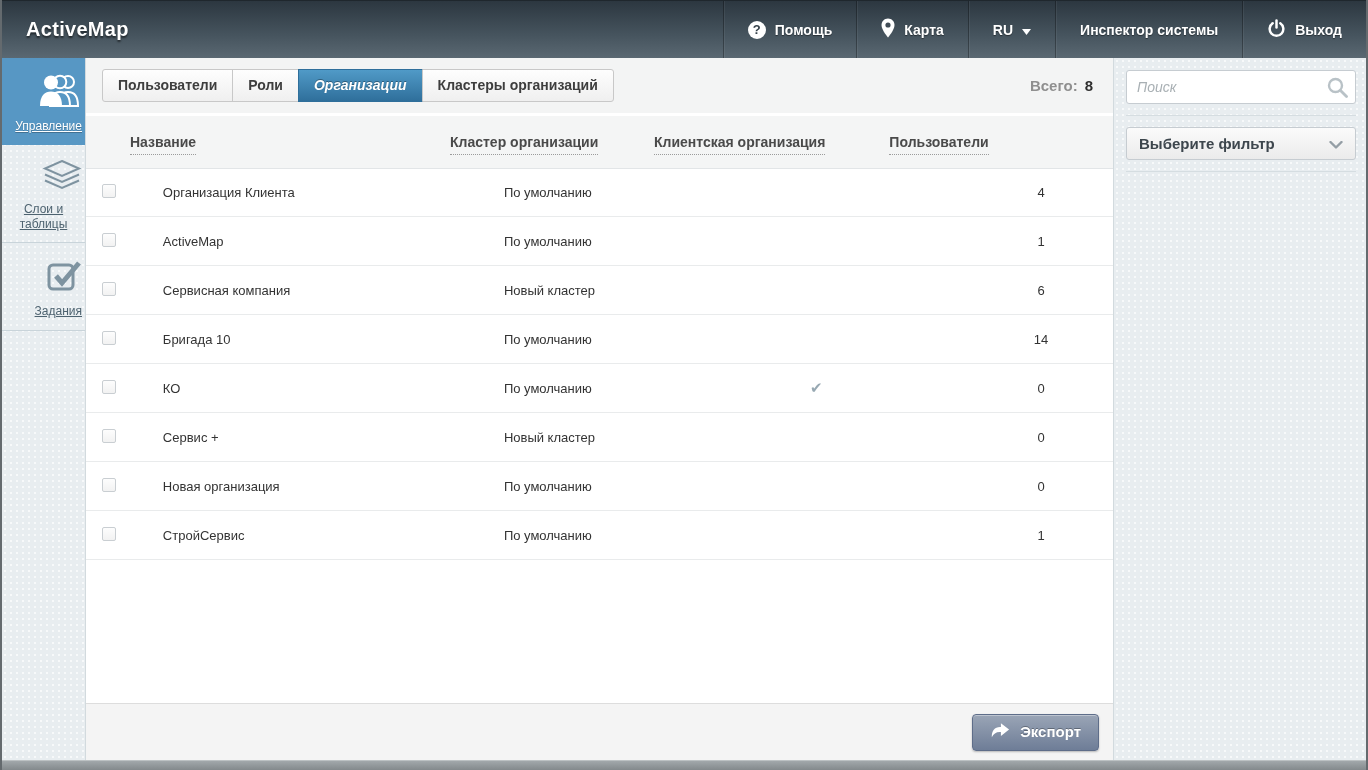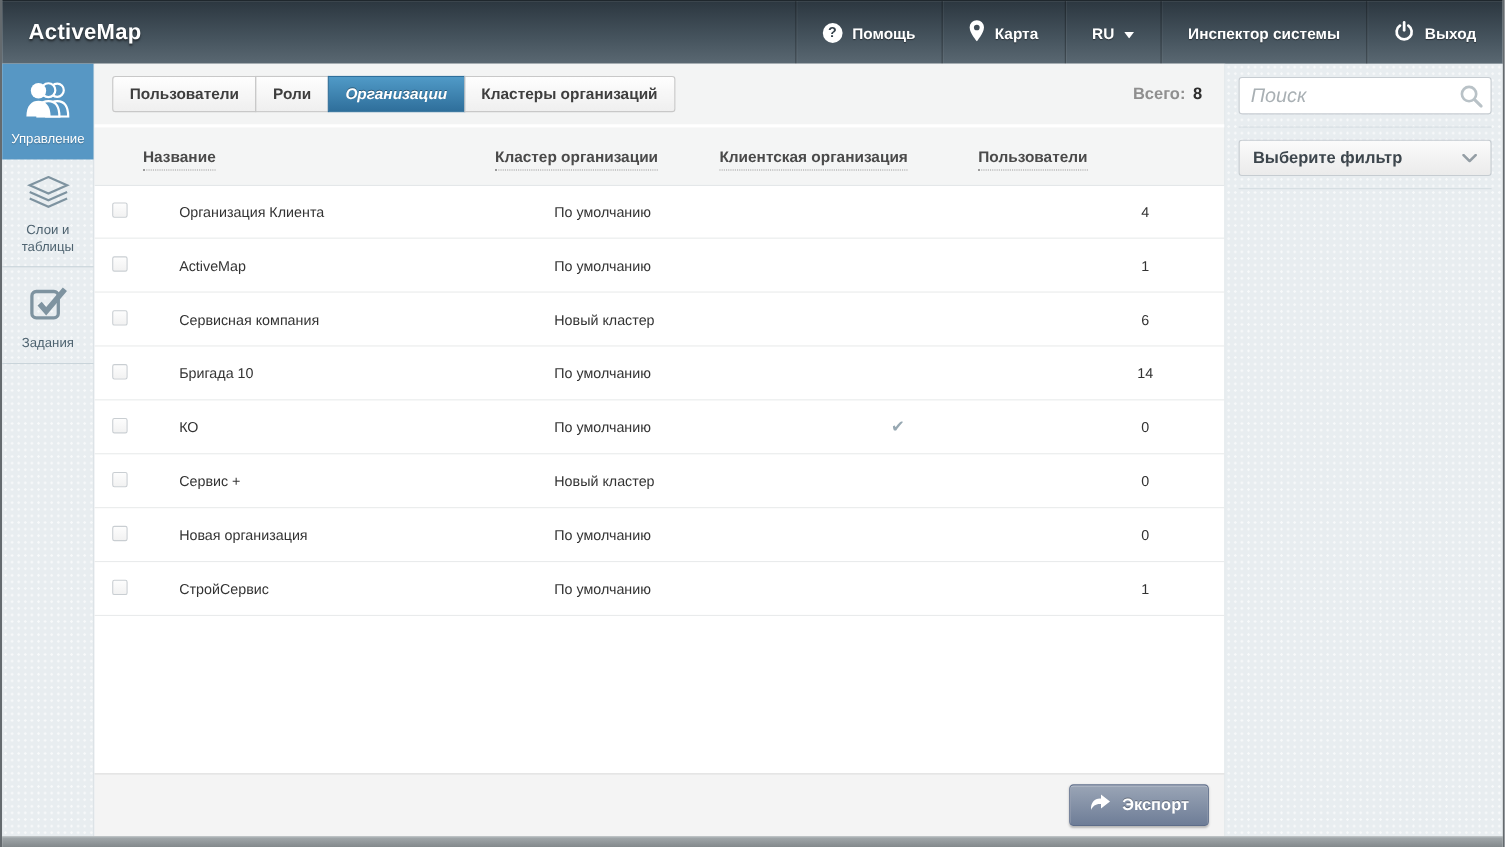--- a/index.html
+++ b/index.html
@@ -40,24 +40,25 @@
   
   .content { position:absolute; top:58px; left:0; right:0; bottom:10px; display:flex; }
   .texture {
     background-color:#e8edf0;
     background-image:radial-gradient(rgba(255,255,255,.65) 1px, rgba(255,255,255,0) 1.3px);
     background-size:6px 6px;
   }
   
   .sidebar { width:84px; border-right:1px solid #d2dade; display:flex; flex-direction:column; }
   .side-item {
-    display:flex; flex-direction:column; align-items:center; gap:9px;
+    display:flex; flex-direction:column; align-items:flex-end; gap:9px;
     padding:15px 3px 11px; cursor:pointer;
     color:#4e6370; font-size:12px; line-height:1.2; text-align:center;
     border-bottom:1px solid #c9d4da;
+    text-decoration:underline;
   }
   .side-item.active {
     background:#5797c4; color:#fff; border-bottom:none;
     text-shadow:0 1px 1px rgba(0,0,0,.25);
   }
   
   .main { width:1028px; background:#fff; display:flex; flex-direction:column; border-right:1px solid #d2dade; }
   .tabbar {
     background:#f3f4f4; padding:11px 16px; display:flex; align-items:center;
     border-bottom:3px solid #ffffff;
@@ -113,21 +114,21 @@
     text-shadow:0 -1px 0 rgba(0,0,0,.3); cursor:pointer;
     font-family:"Liberation Sans", sans-serif;
     text-align:right;
   }
   
   .rightpanel { flex:1; padding:12px 10px 0 12px; }
   .rp-block { padding-bottom:11px; border-bottom:1px solid #d5dde1; margin-bottom:11px; }
   .search-wrap { position:relative; }
   .search-input {
     width:100%; height:34px; border:1px solid #c6ccd1; border-radius:3px;
-    padding:0 36px 0 10px; font-size:18px; color:#333; background:#fff;
+    padding:0 36px 0 10px; font-size:14px; color:#333; background:#fff;
     font-family:"Liberation Sans", sans-serif;
   }
   .search-input::placeholder { color:#a9b0b4; font-style:italic; opacity:1; }
   .search-icon { position:absolute; right:8px; top:7px; }
   .filter-btn {
     width:100%; height:33px; display:flex; align-items:center; justify-content:space-between;
     padding:0 12px; background:linear-gradient(#fbfbfb,#ebebeb);
     border:1px solid #c6ccd1; border-radius:3px;
     font-weight:bold; font-size:15px; color:#3d464d; cursor:pointer;
     font-family:"Liberation Sans", sans-serif;

